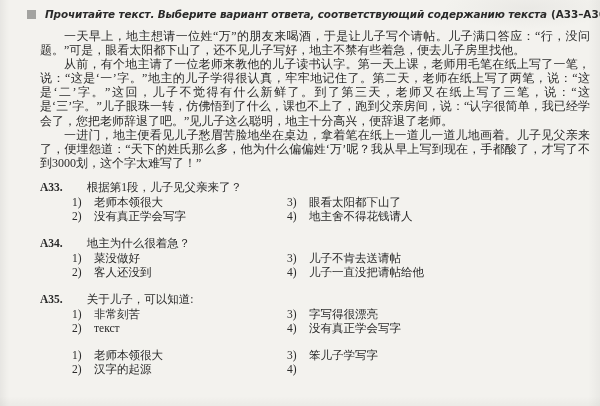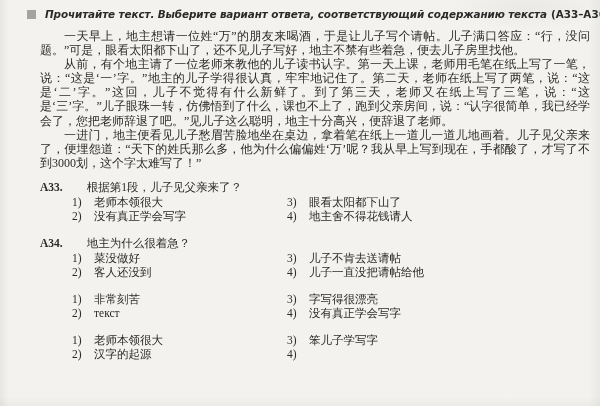--- a/index.html
+++ b/index.html
@@ -98,20 +98,23 @@
         </div>
         <div class="opt">
           <span class="onum">4)</span>
           <span class="olabel">儿子一直没把请帖给他</span>
         </div>
       </div>
     </div>
   </div>
 
   <div class="qblock">
+    <div class="qline">
+      <span class="qnum">A35.</span><span class="qtext">关于儿子，可以知道:</span>
+    </div>
     <div class="opts">
       <div class="opt-col left">
         <div class="opt">
           <span class="onum">1)</span>
           <span class="olabel">非常刻苦</span>
         </div>
         <div class="opt">
           <span class="onum">2)</span>
           <span class="olabel">текст</span>
         </div>

